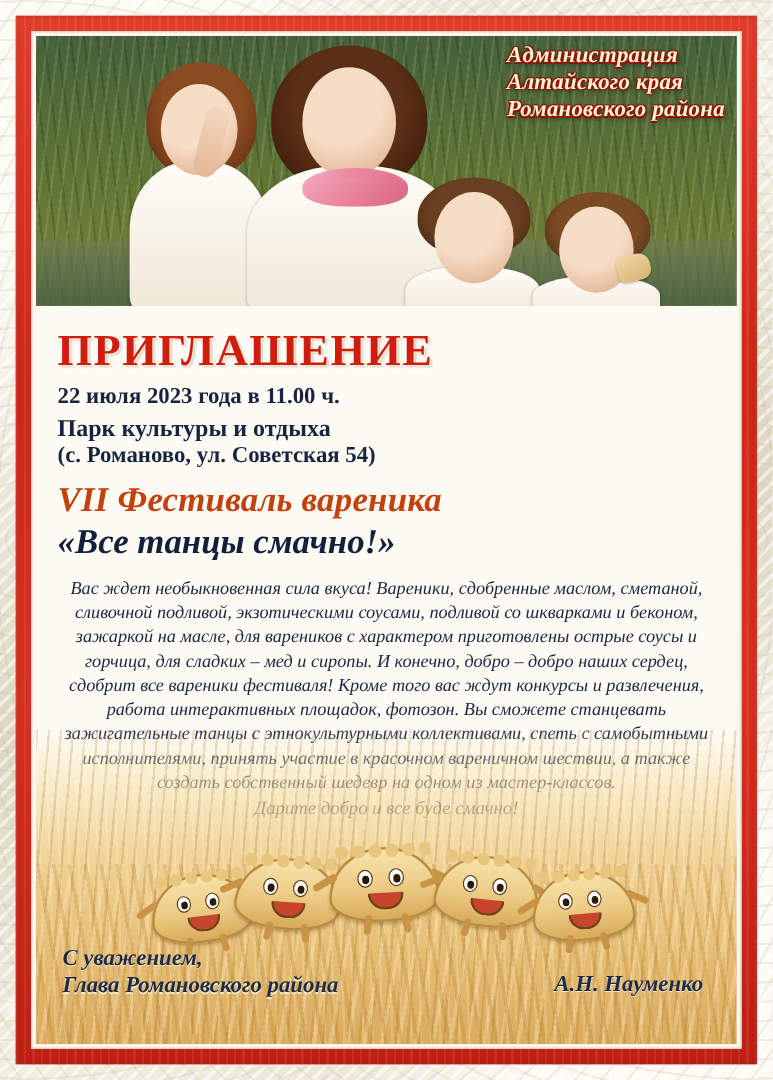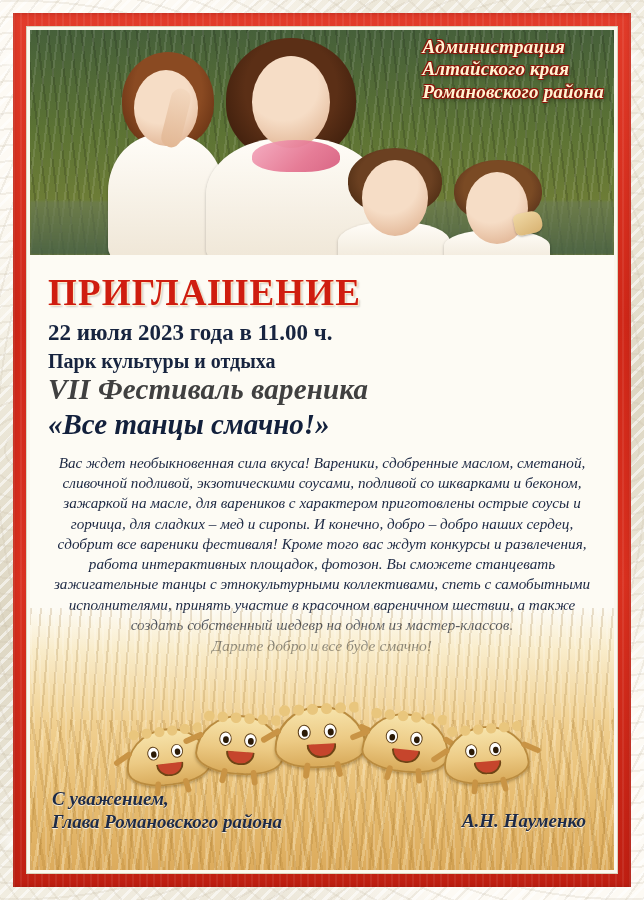--- a/index.html
+++ b/index.html
@@ -181,26 +181,26 @@
   .titles { padding: 16px 18px 0; }
   .t-invite {
     font-weight: bold;
     font-size: 37px;
     letter-spacing: 1.2px;
     color: #cf1d10;
     text-shadow: 1px 1px 0 #fde9c8, 2px 2px 2px rgba(0,0,0,.18);
     margin: 0 0 6px;
   }
   .t-date {
-    font-weight: bold; font-size: 23px; color: #17243f; margin: 0 0 4px;
+    font-weight: bold; font-size: 19px; color: #17243f; margin: 0 0 4px;
   }
   .t-place1 { font-weight: bold; font-size: 20px; color: #17243f; margin: 0; }
   .t-place2 { font-weight: bold; font-size: 19px; color: #17243f; margin: 0 0 10px; }
   .t-fest {
-    font-weight: bold; font-style: italic; font-size: 29px; color: #404040;
+    font-weight: bold; font-style: italic; font-size: 29px; color: #c2410c;
     margin: 0 0 2px; letter-spacing: .2px;
   }
   .t-slogan {
     font-weight: bold; font-style: italic; font-size: 29px; color: #12203c;
     margin: 0 0 12px;
   }
 
   .paragraph {
     margin: 6px 22px 0;
     font-style: italic;
@@ -358,20 +358,21 @@
     </div>
 
     <div class="body-area">
 
       <div class="wheat"></div>
 
       <div class="titles">
         <div class="t-invite">ПРИГЛАШЕНИЕ</div>
         <div class="t-date">22 июля 2023 года в 11.00 ч.</div>
         <div class="t-place1">Парк культуры и отдыха</div>
+        <div class="t-place2">(с. Романово, ул. Советская 54)</div>
         <div class="t-fest">VII Фестиваль вареника</div>
         <div class="t-slogan">«Все танцы смачно!»</div>
       </div>
 
       <div class="paragraph">Вас ждет необыкновенная сила вкуса! Вареники, сдобренные маслом, сметаной, сливочной подливой, экзотическими соусами, подливой со шкварками и беконом, зажаркой на масле, для вареников с характером приготовлены острые соусы и горчица, для сладких – мед и сиропы. И конечно, добро – добро наших сердец, сдобрит все вареники фестиваля! Кроме того вас ждут конкурсы и развлечения, работа интерактивных площадок, фотозон. Вы сможете станцевать зажигательные танцы с этнокультурными коллективами, спеть с самобытными исполнителями, принять участие в красочном вареничном шествии, а также создать собственный шедевр на одном из мастер-классов.</div>
       <div class="para-last">Дарите добро и все буде смачно!</div>
 
       <div class="dumplings">
         <div class="dump d1">
           <div class="crimp"></div>

